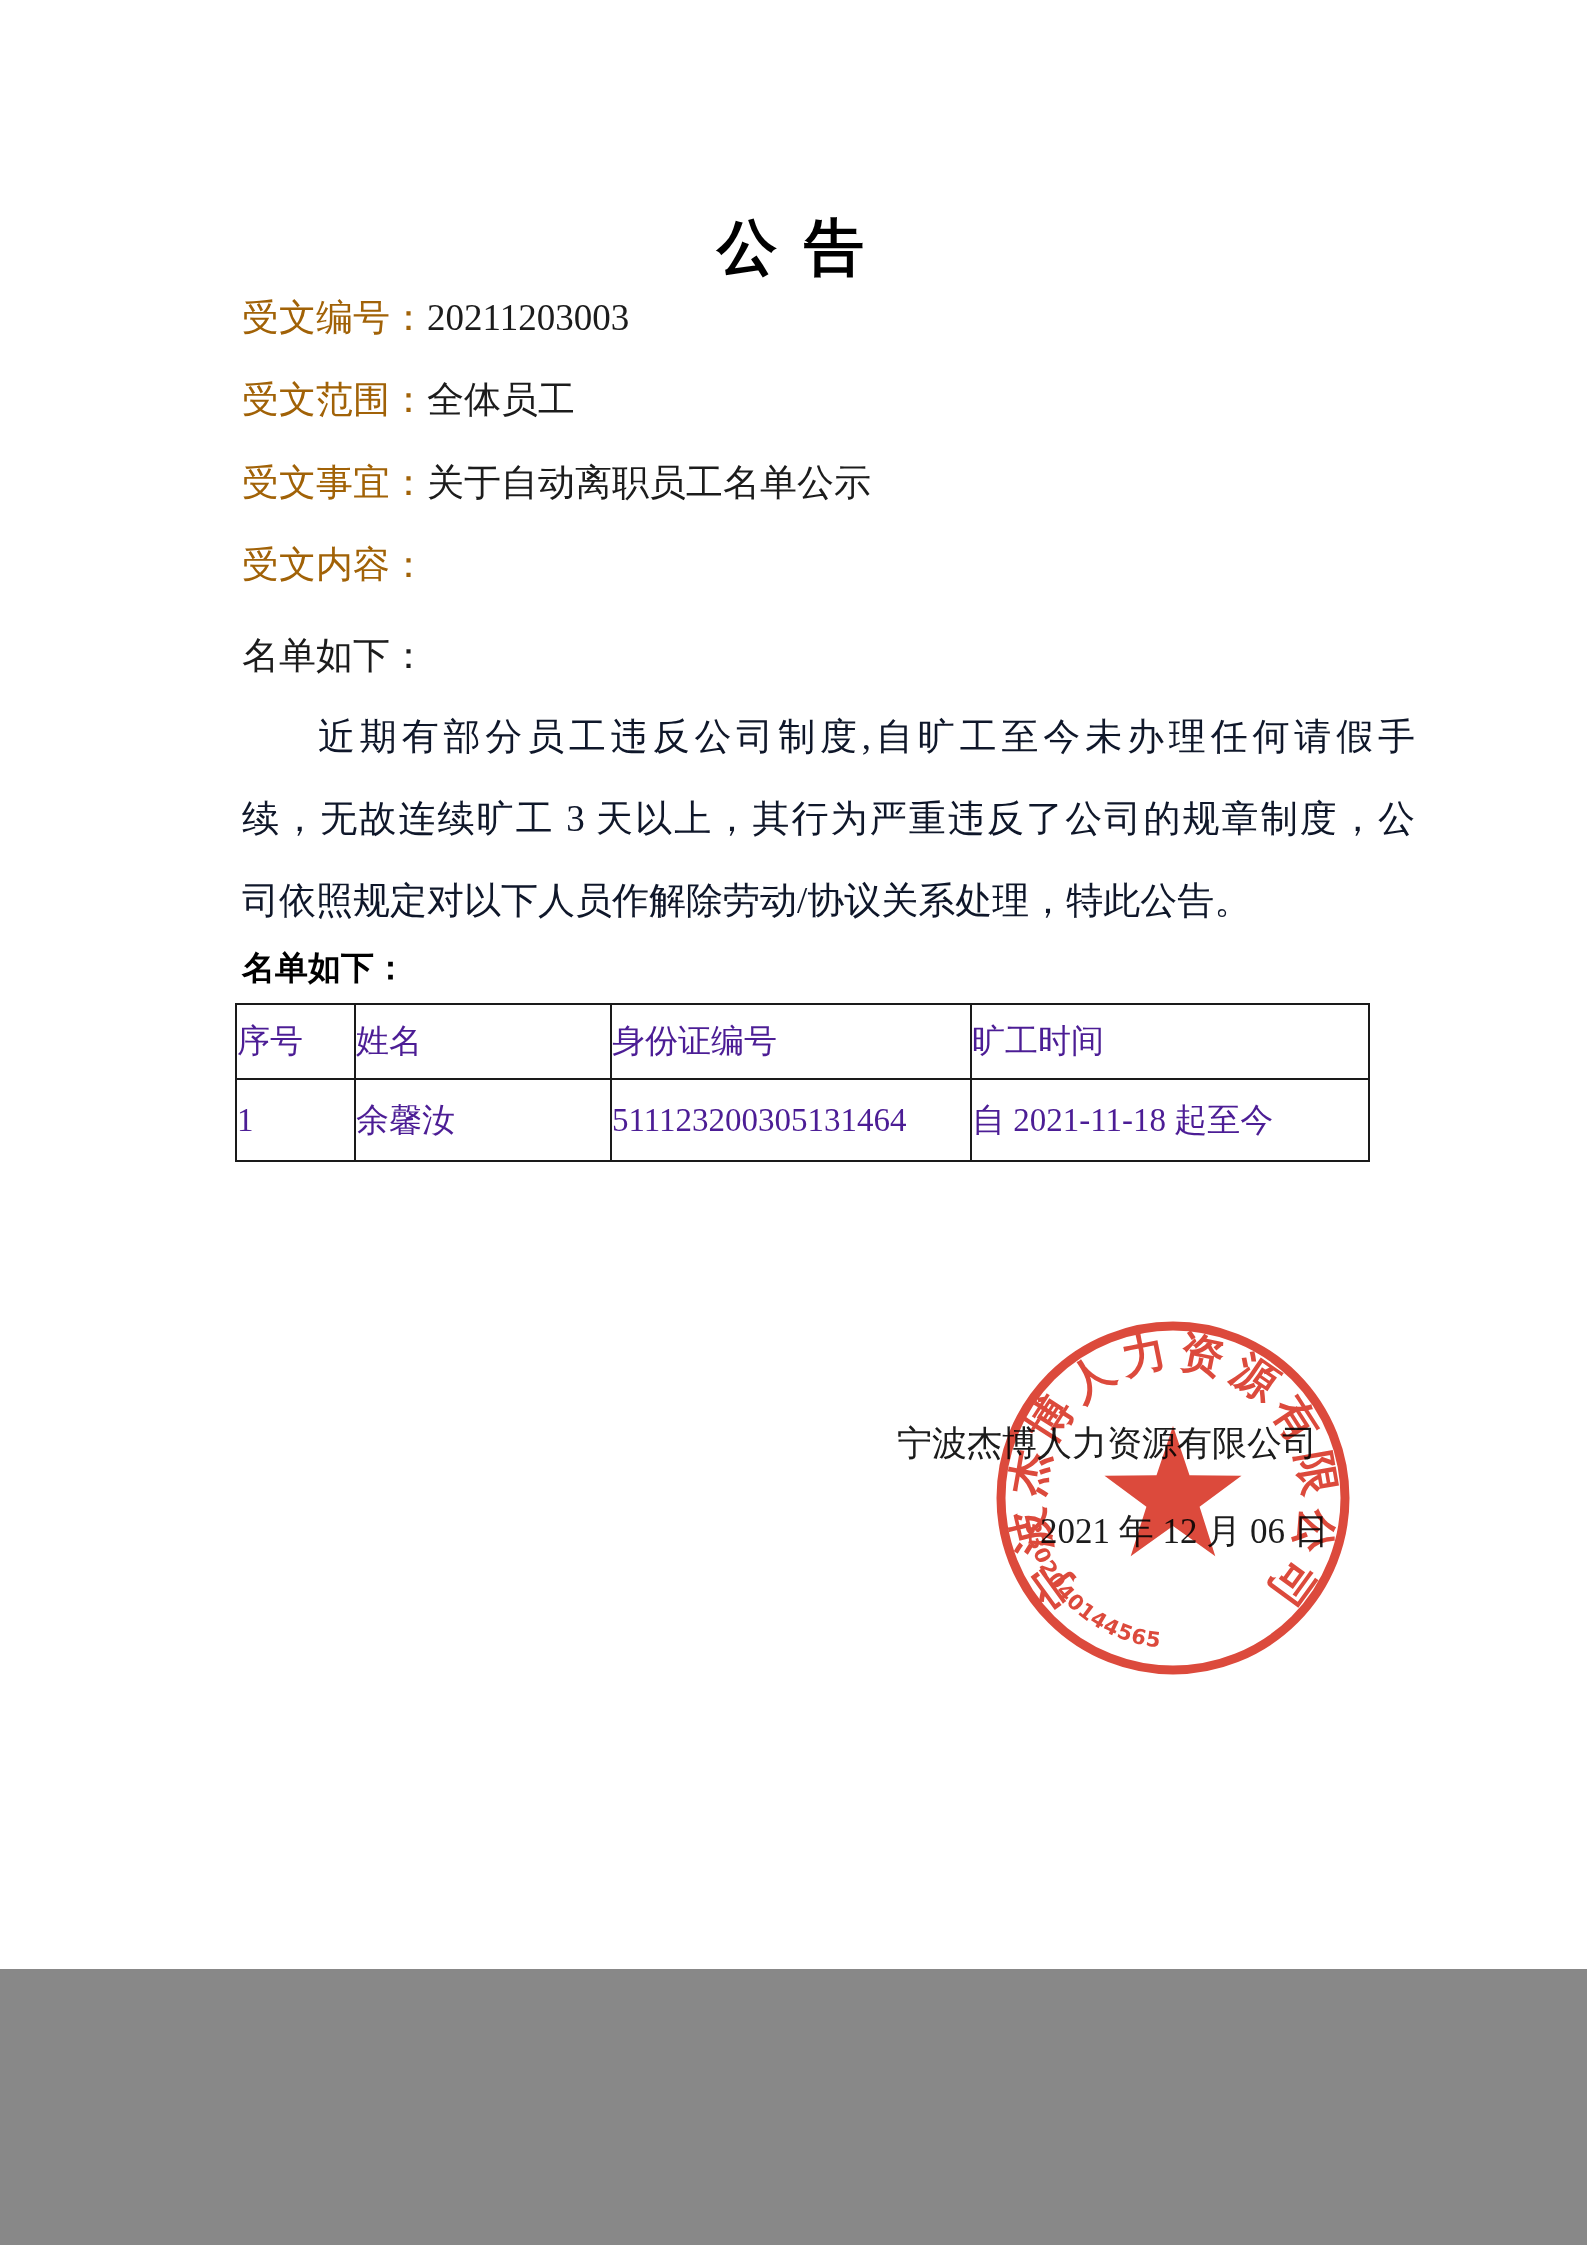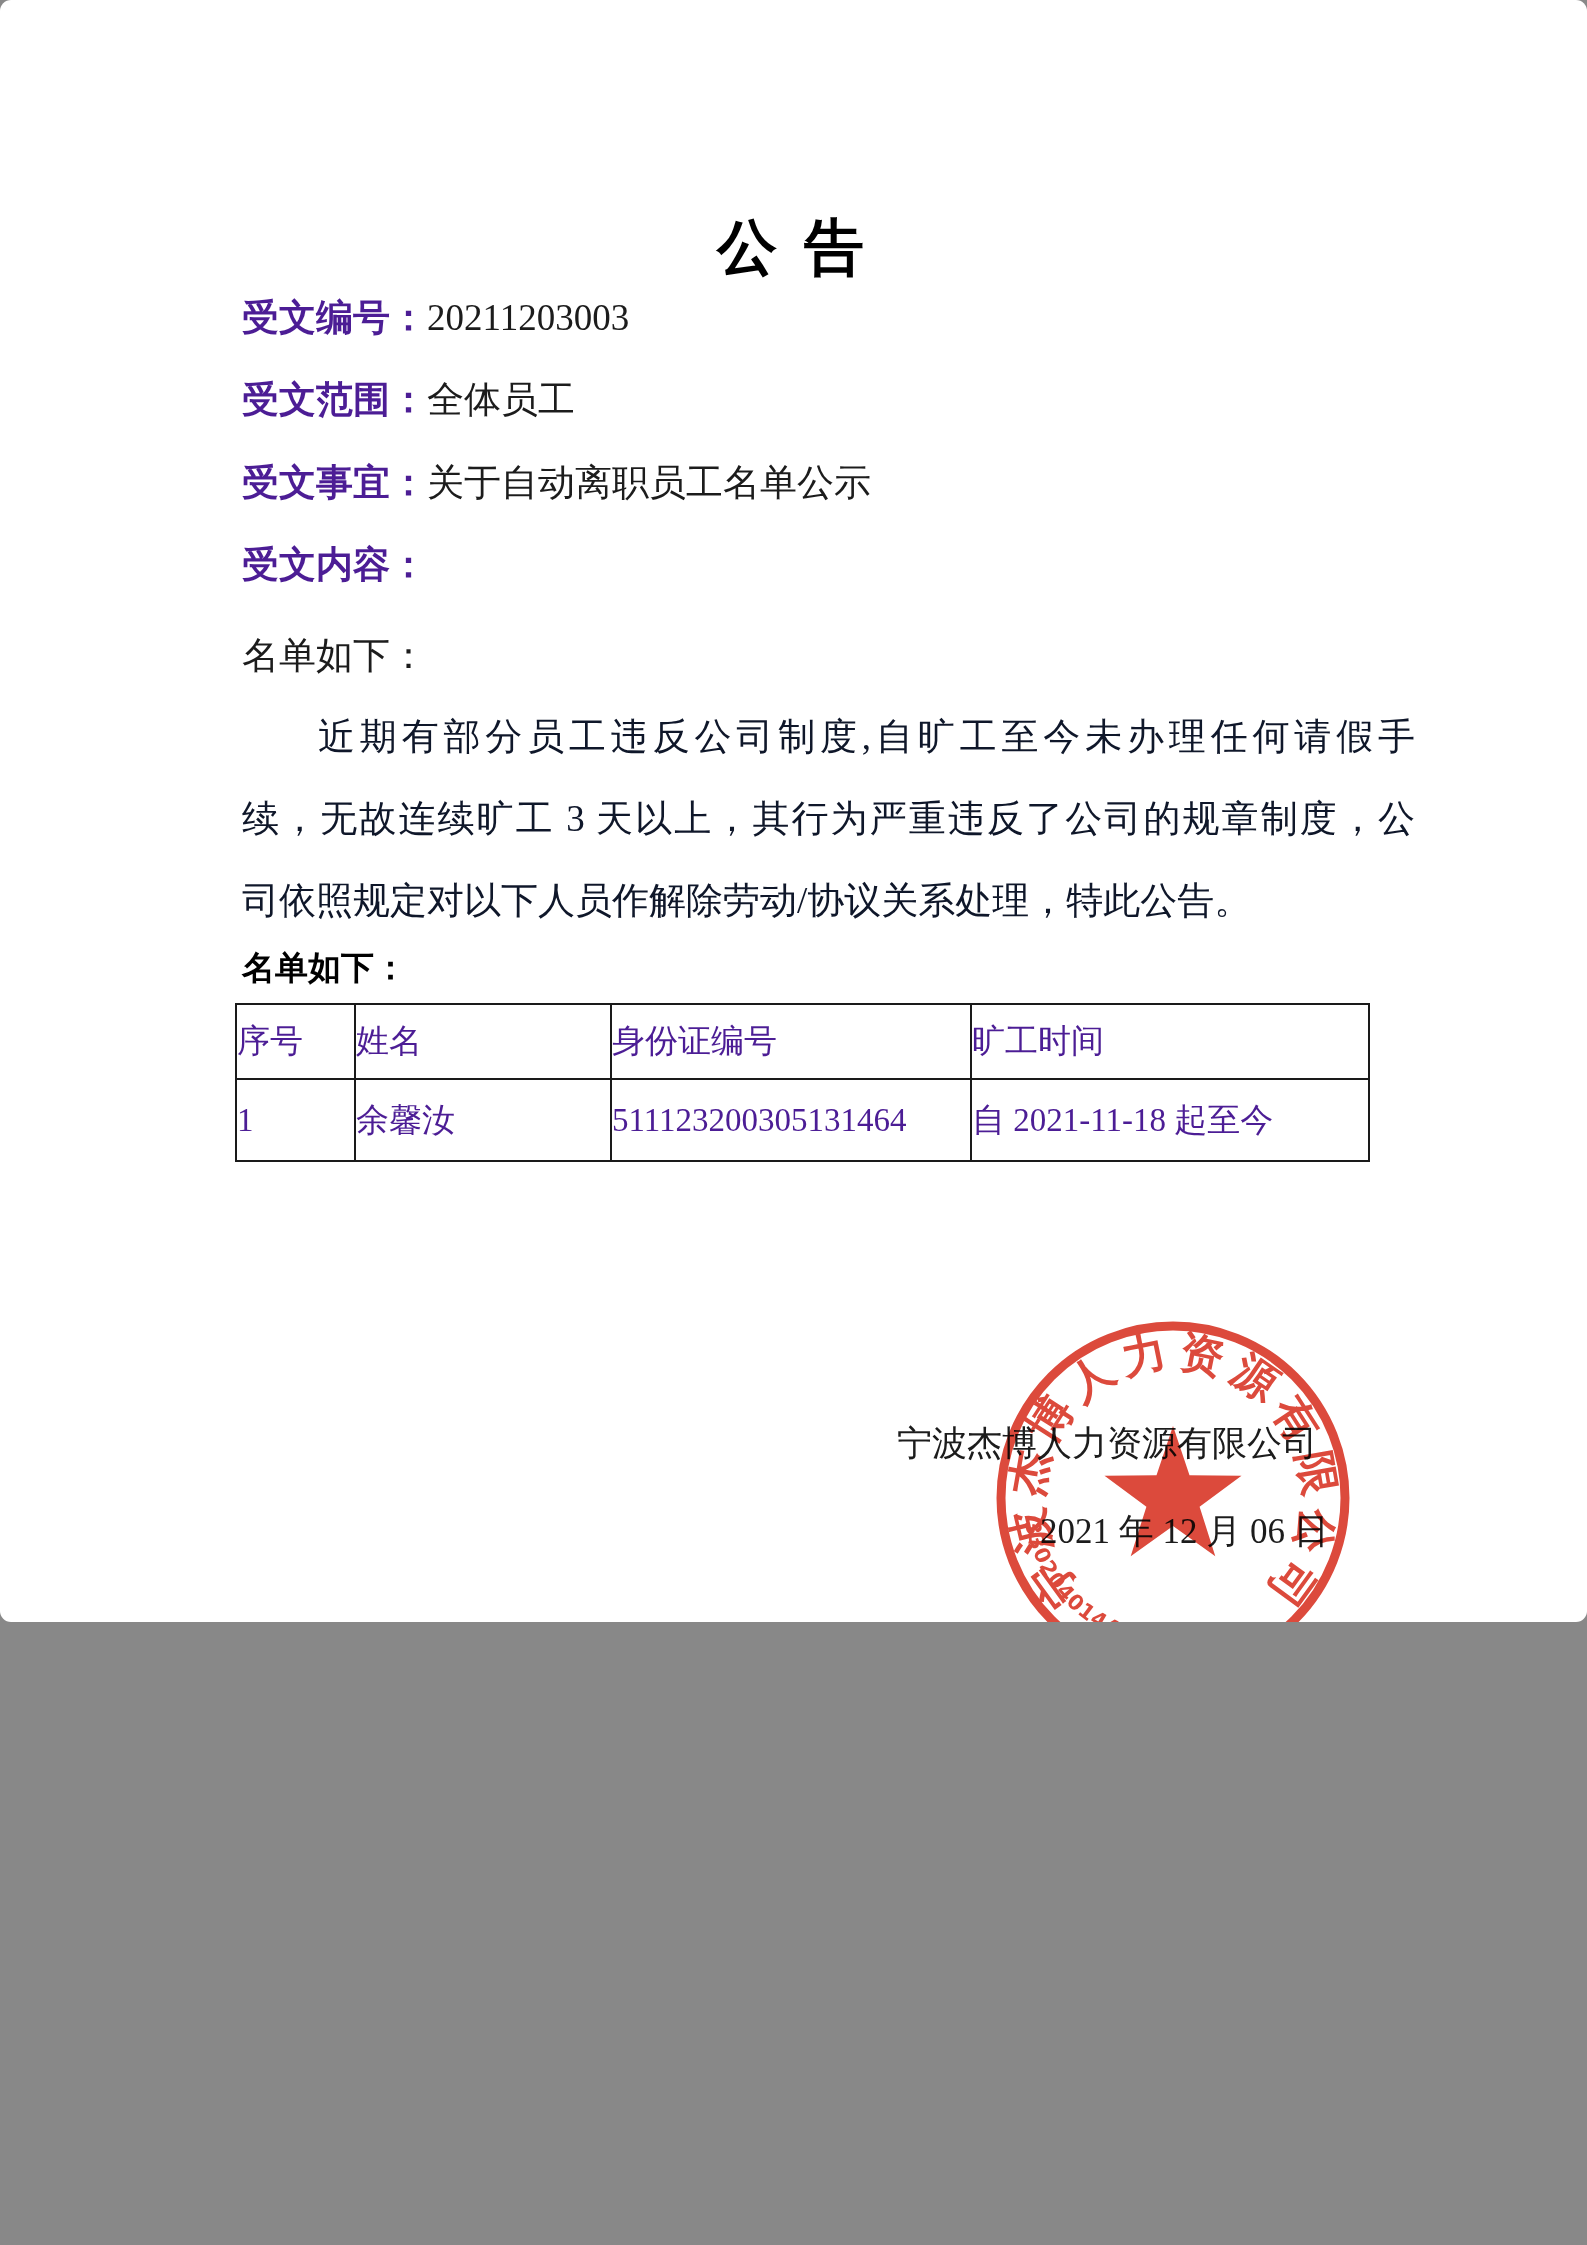--- a/index.html
+++ b/index.html
@@ -1,32 +1,31 @@
 <!DOCTYPE html>
 <html><head>
 <meta charset="utf-8">
 <style>
   html,body{margin:0;padding:0;background:#888;}
   .page{
     position:relative;
-    width:1587px;height:1622px;
+    width:1587px;height:1969px;
     background:#ffffff;
     font-family:"Liberation Serif","DejaVu Serif",serif;
     color:#111;
     overflow:hidden;
-    border-radius:11px;
   }
   .doc-title{
     position:absolute;top:208px;left:0;right:0;
     text-align:center;
     font-size:60px;font-weight:700;color:#000;
     letter-spacing:6px;
   }
   .field-line{position:absolute;left:242px;right:172px;font-size:37px;line-height:44px;white-space:nowrap;}
-  .field-label{font-weight:700;color:#4c1d95;}
+  .field-label{font-weight:400;color:#a16207;}
   .field-value{color:#1c1c1c;}
   .salutation{position:absolute;left:242px;font-size:37px;color:#1c1c1c;}
   .body-line{
     position:absolute;left:242px;right:172px;
     font-size:37px;color:#0f172a;
     text-align:justify;
   }
   .body-line.stretch{text-align-last:justify;}
   .body-line.indent{text-indent:76px;}
   .list-label{position:absolute;left:242px;font-size:33px;font-weight:700;color:#000;}

